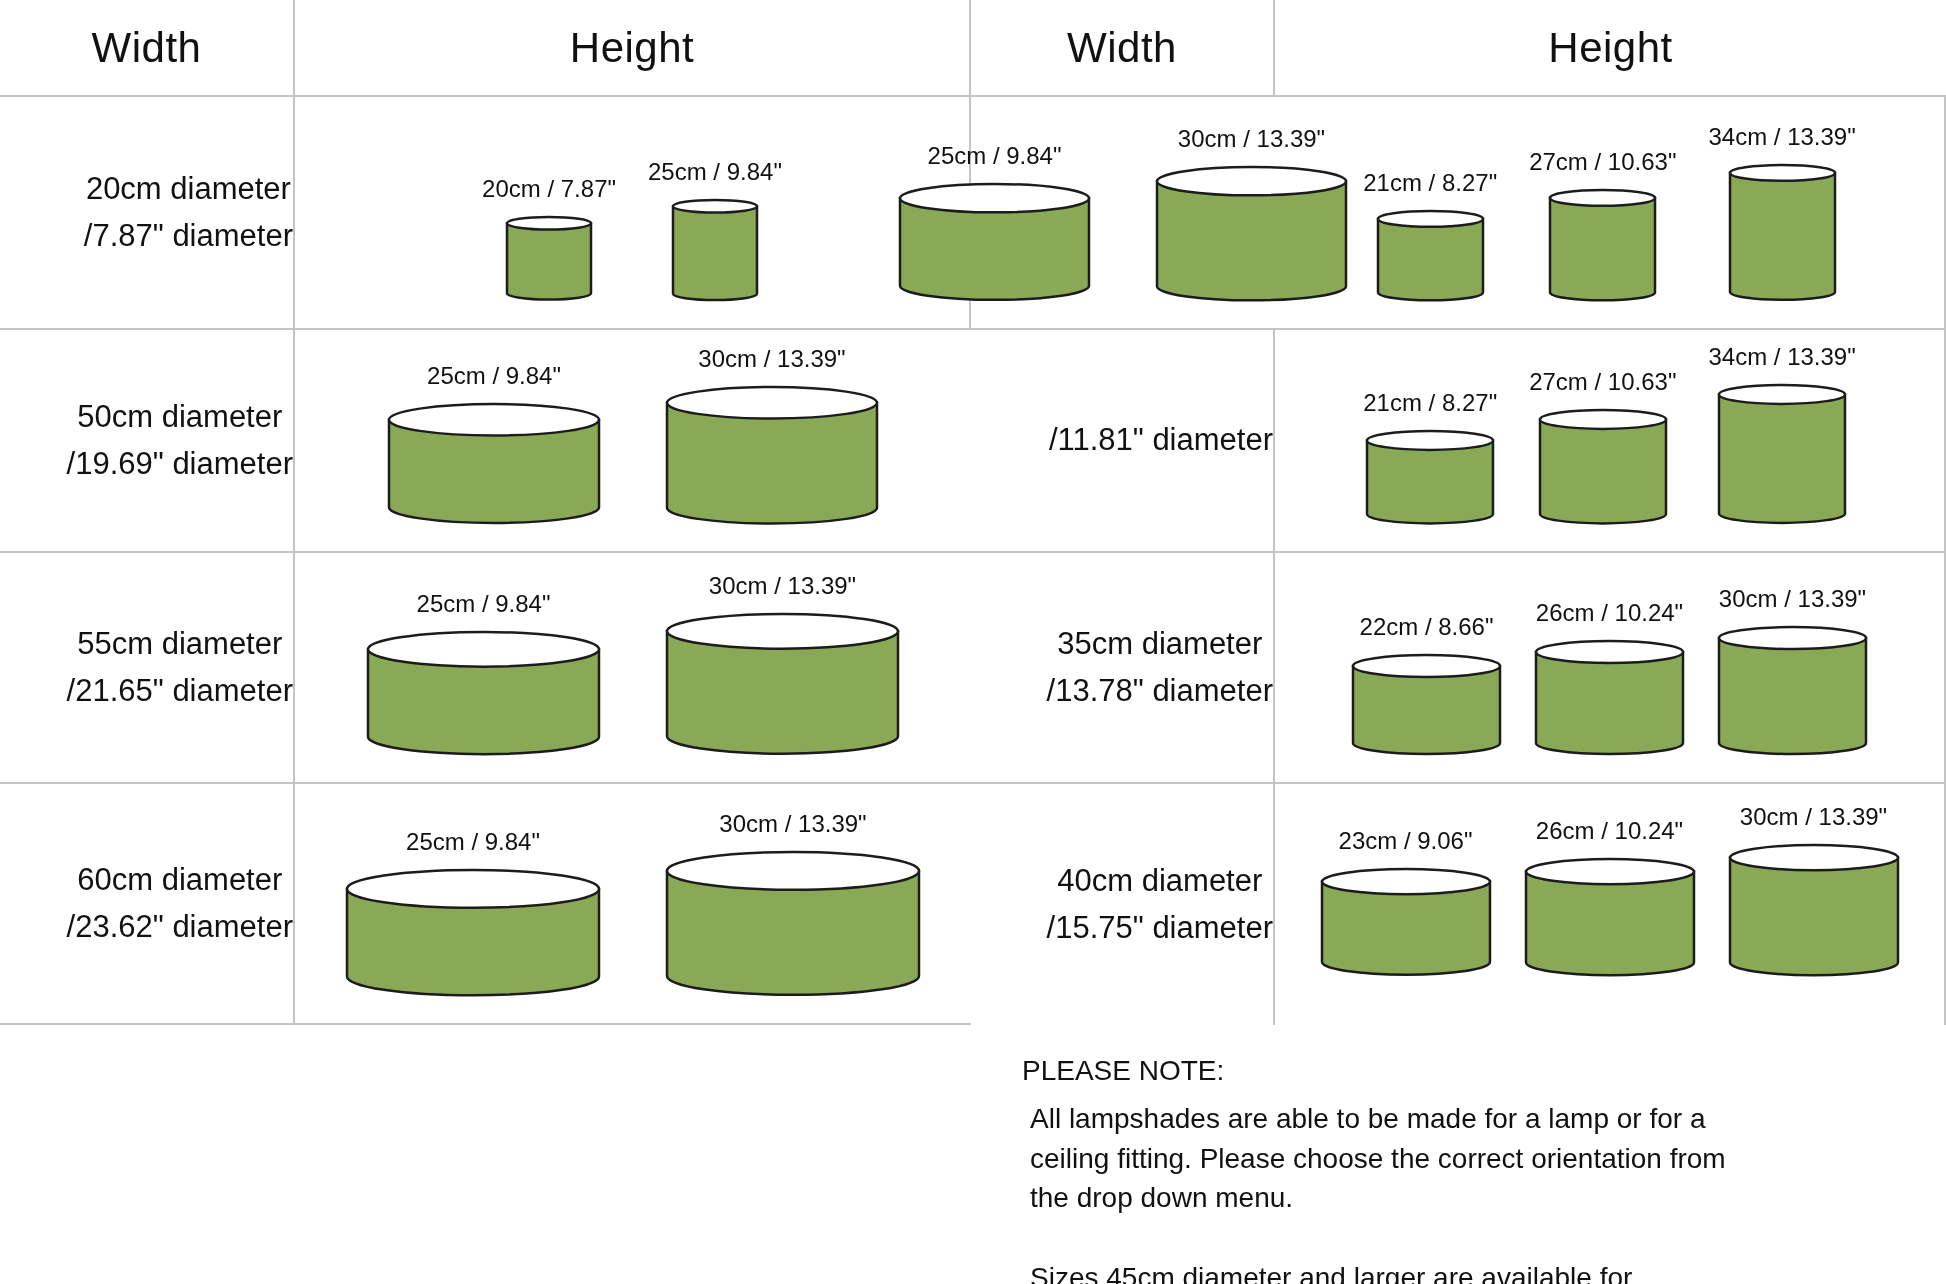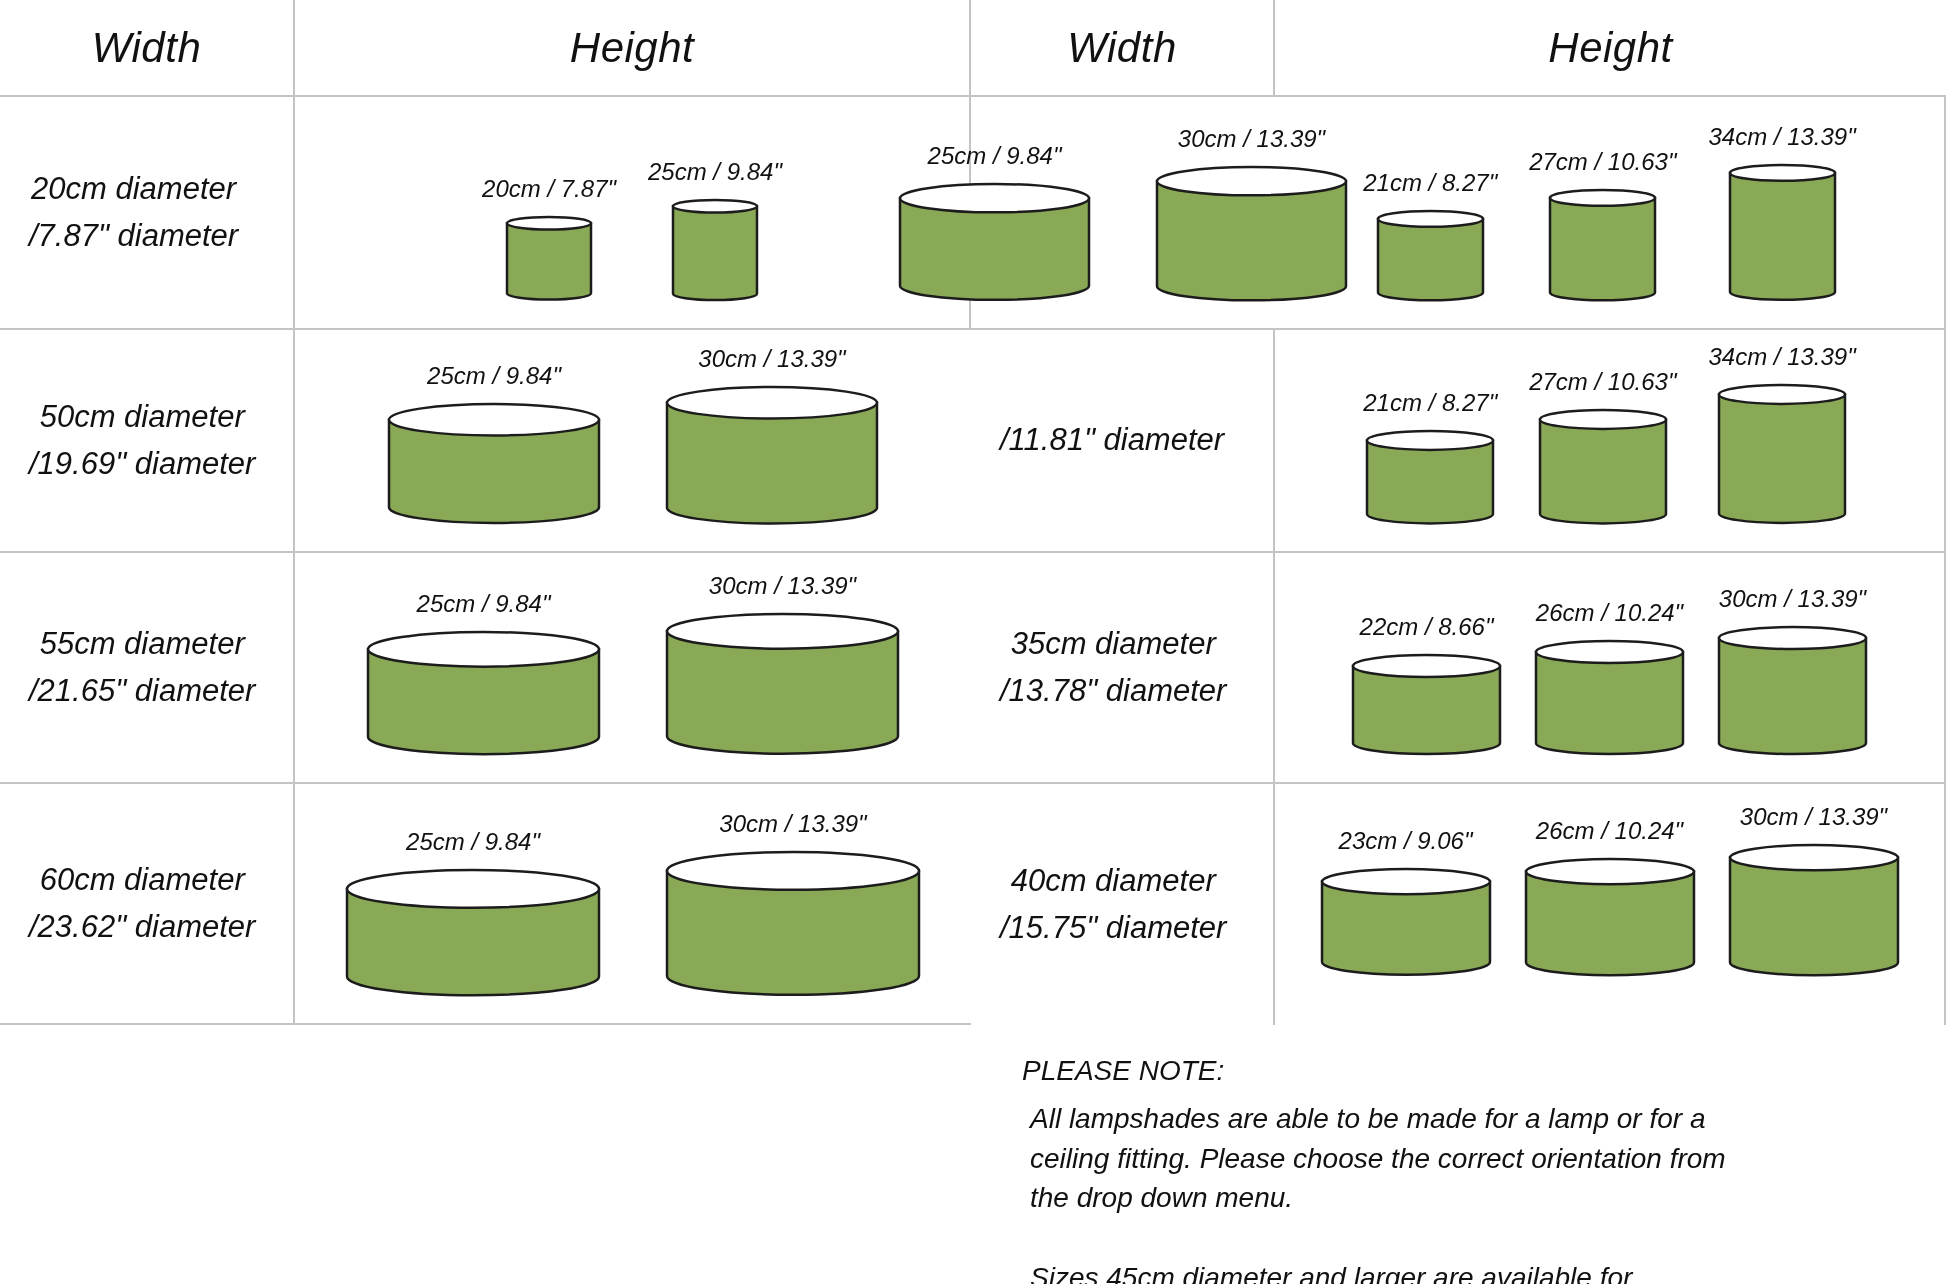--- a/index.html
+++ b/index.html
@@ -5,31 +5,30 @@
   html,body{margin:0;padding:0;background:#ffffff;}
   .sheet{
     width:1946px;height:1284px;background:#ffffff;
     font-family:"Liberation Sans", sans-serif;color:#111111;
     overflow:hidden;
   }
   .grid{
     display:grid;width:1648px;height:1284px;
     grid-template-columns:295px 676px 304px 671px;
     grid-template-rows:97px 233px 223px 231px 241px 259px;
-    font-style:italic;
   }
   .cell{box-sizing:border-box;min-width:0;min-height:0;}
   .b-r{border-right:2px solid #c4c4c4;}
   .b-b{border-bottom:2px solid #c4c4c4;}
   .header{
     display:flex;align-items:center;justify-content:center;
     font-size:42px;letter-spacing:0.5px;
   }
   .wcell{
-    display:flex;align-items:center;justify-content:flex-start;
+    display:flex;align-items:center;justify-content:flex-end;
     text-align:center;font-size:31px;line-height:1.5;padding-left:29px;
   }
   .hcell{
     display:flex;align-items:flex-end;justify-content:center;
     gap:32px;padding-bottom:26px;
   }
   .hcell-r{gap:64px;}
   .hcell-last{padding-bottom:48px;}
   .shade{display:flex;flex-direction:column;align-items:center;gap:12px;}
   .shade-label{font-size:24px;white-space:nowrap;}

